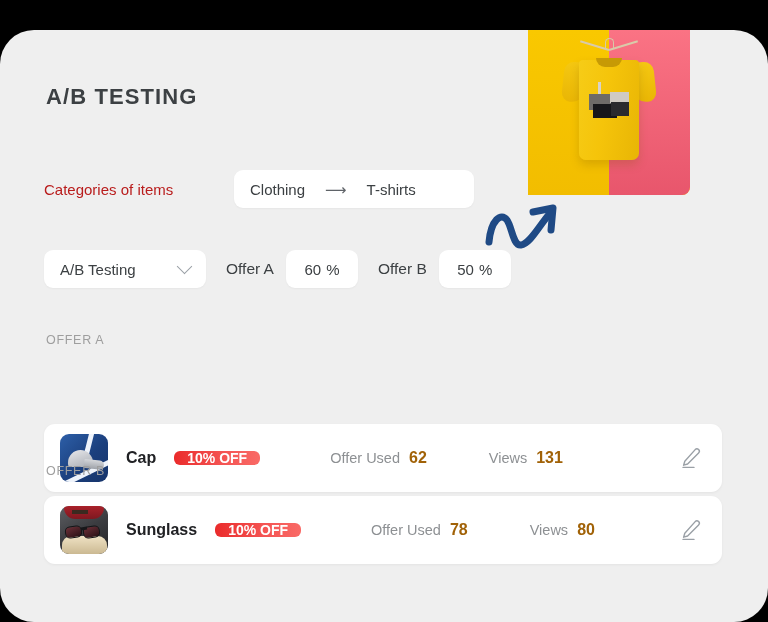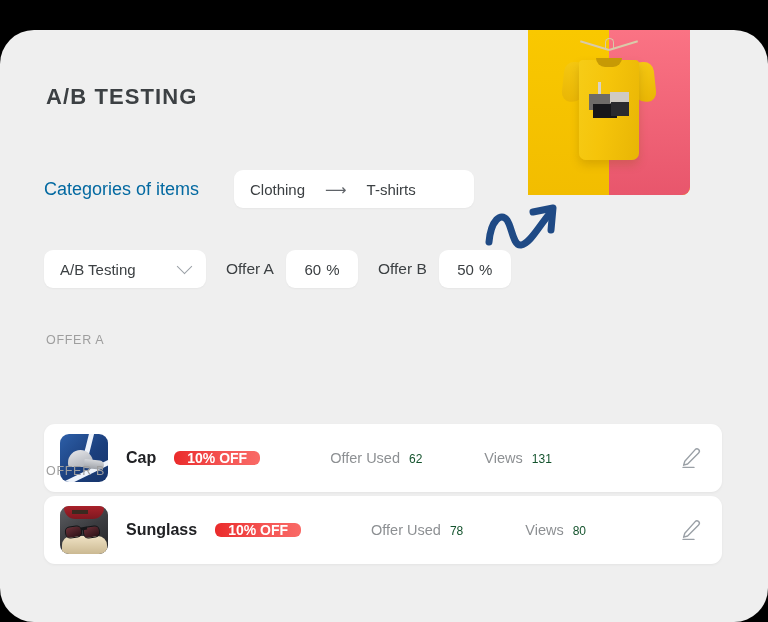--- a/index.html
+++ b/index.html
@@ -152,22 +152,22 @@
   
   .form-row {
     position: absolute;
     display: flex;
     align-items: center;
   }
   .row-categories { left: 44px; top: 140px; }
   .row-display    { left: 44px; top: 220px; }
 
   .field-label {
-    font-size: 18px;
-    color: #0369a1;
+    font-size: 15px;
+    color: #b91c1c;
     white-space: nowrap;
   }
   .label-categories { width: 190px; }
   .label-display    { width: 198px; }
 
   .input-box {
     background: #ffffff;
     border-radius: 9px;
     height: 38px;
     display: flex;
@@ -325,23 +325,23 @@
     white-space: nowrap;
   }
   .stat-used  { margin-left: 70px; }
   .stat-views { margin-left: 62px; }
   .stat-label {
     font-size: 14.5px;
     color: #8d9093;
     margin-right: 9px;
   }
   .stat-value {
-    font-size: 12px;
-    font-weight: 400;
-    color: #14532d;
+    font-size: 16px;
+    font-weight: 700;
+    color: #a16207;
   }
 
   .edit-btn {
     margin-left: auto;
     width: 30px;
     height: 30px;
     display: flex;
     align-items: center;
     justify-content: center;
   }

